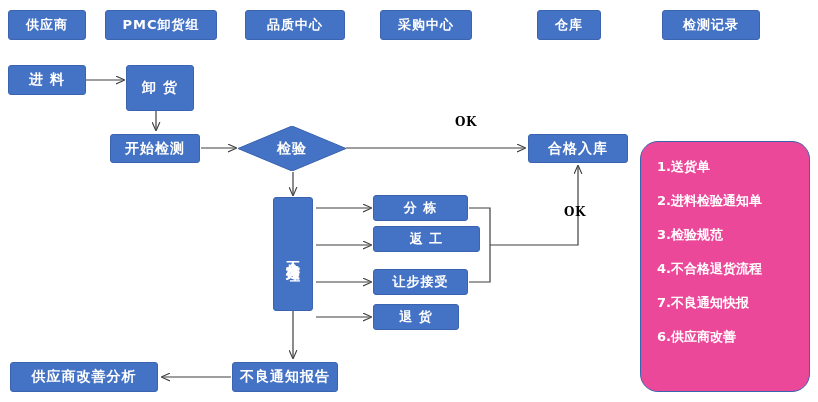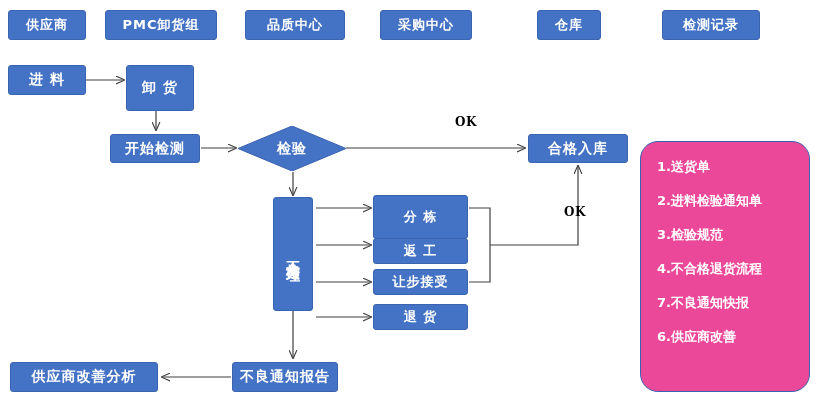--- a/index.html
+++ b/index.html
@@ -167,27 +167,27 @@
     <svg class="diamond-shape" viewBox="0 0 108 45" preserveAspectRatio="none">
       <polygon points="54,0 108,22.5 54,45 0,22.5" fill="#4472C4" stroke="#3A63B0" stroke-width="1"></polygon>
     </svg>
     <div class="diamond-label">检验</div>
   </div>
 
   <div class="node flow" style="left:528px; top:134px; width:100px; height:29px;">合格入库</div>
 
   <div class="node vertical" style="left:273px; top:197px; width:40px; height:114px;">不合格处理</div>
 
-  <div class="node small" style="left:373px; top:195px; width:95px; height:44px;">分 栋</div>
-
-  <div class="node small" style="left:373px; top:238px; width:95px; height:26px;">返 工</div>
+  <div class="node small" style="left:373px; top:195px; width:95px; height:26px;">分 栋</div>
+
+  <div class="node small" style="left:373px; top:226px; width:107px; height:26px;">返 工</div>
 
   <div class="node small" style="left:373px; top:269px; width:95px; height:26px;">让步接受</div>
 
-  <div class="node small" style="left:373px; top:304px; width:95px; height:26px;">退 货</div>
+  <div class="node small" style="left:373px; top:304px; width:86px; height:26px;">退 货</div>
 
   <div class="node flow" style="left:232px; top:362px; width:106px; height:30px;">不良通知报告</div>
 
   <div class="node flow" style="left:10px; top:362px; width:148px; height:30px;">供应商改善分析</div>
 
   <div class="edge-label" style="left:419px; top:115px;">OK</div>
 
   <div class="edge-label" style="left:528px; top:205px;">OK</div>
 
   <div class="notes-panel" style="left:640px; top:141px; width:170px; height:251px;">

